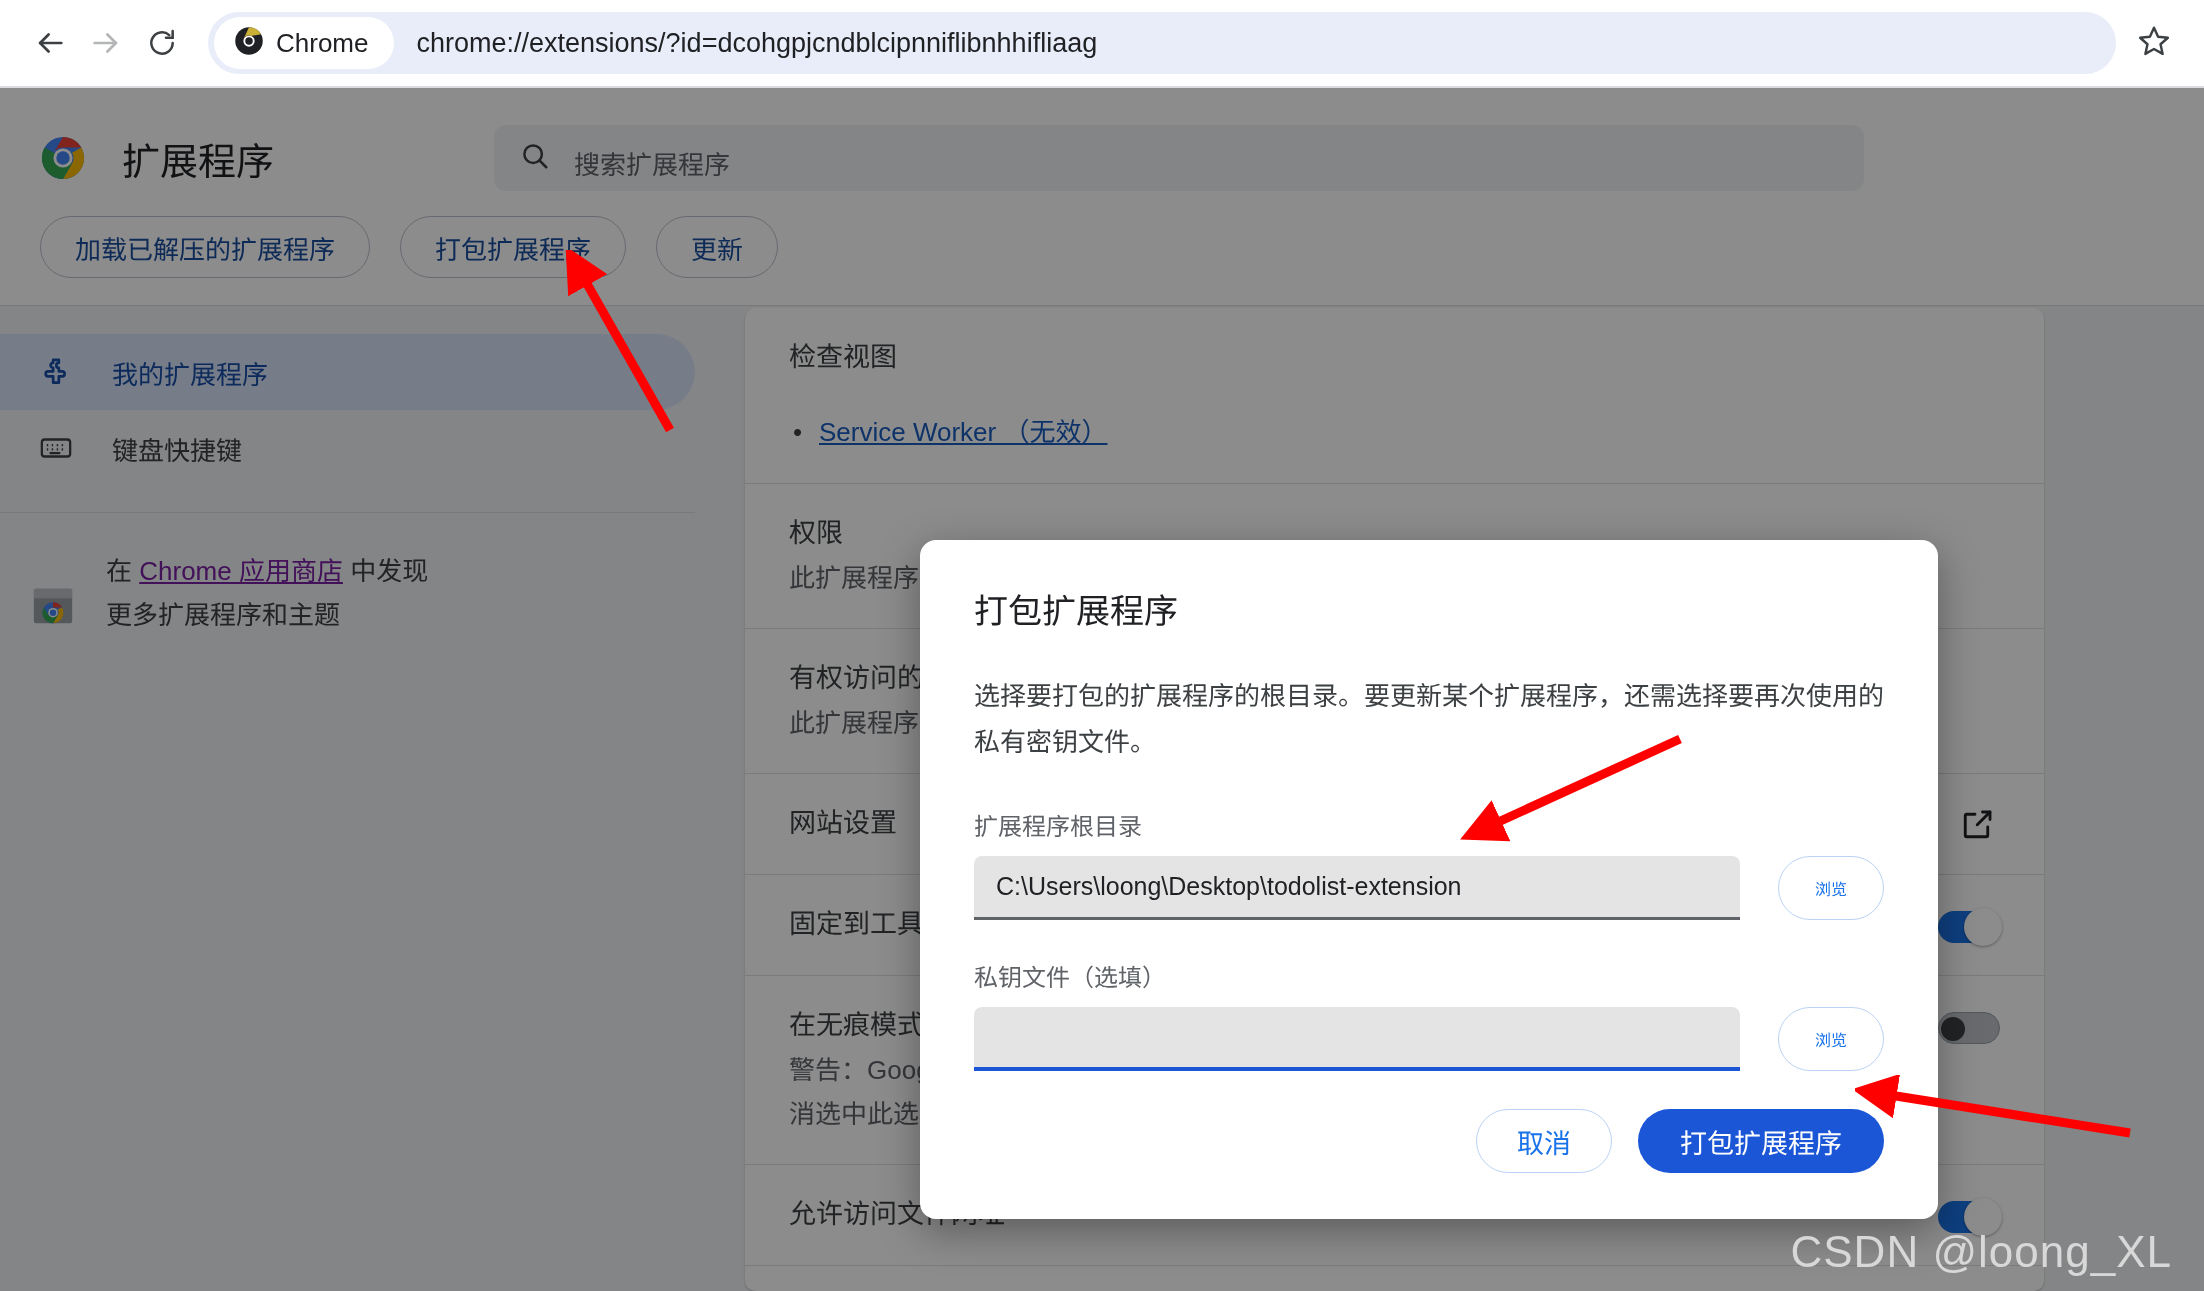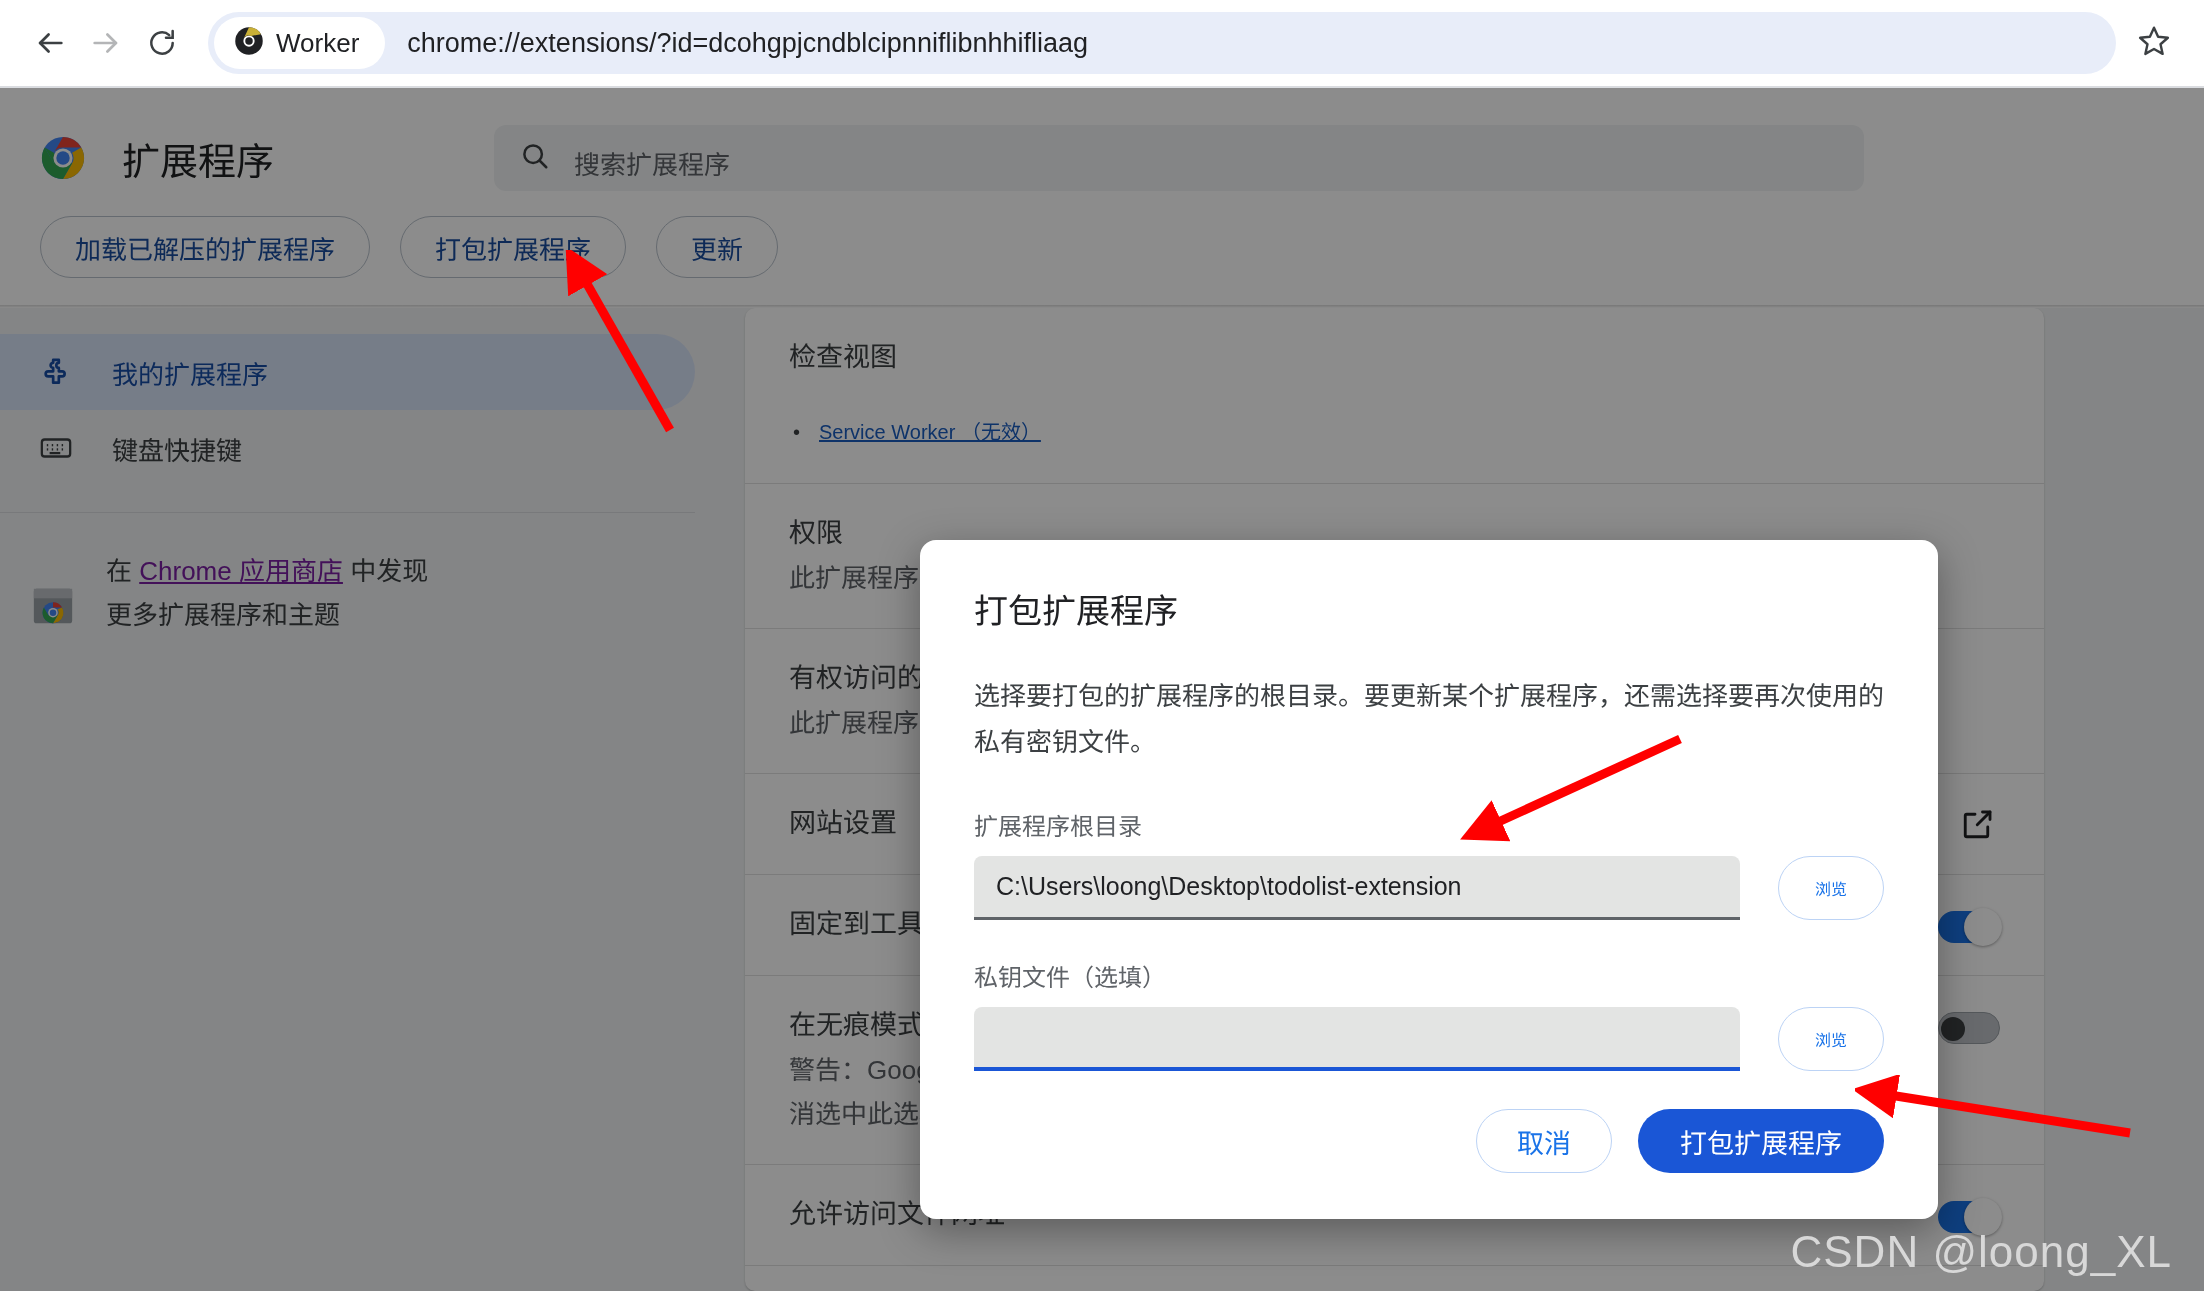--- a/index.html
+++ b/index.html
@@ -251,21 +251,21 @@
   .row-sub {
     font-size: 26px;
     color: #5f6368;
     line-height: 44px;
     white-space: nowrap;
     overflow: hidden;
   }
   .row-list { list-style: none; padding-left: 30px; margin-top: 4px; }
   .row-list li {
     position: relative;
-    font-size: 20px;
+    font-size: 26px;
     line-height: 46px;
     margin-top: 29px;
   }
   .row-list li::before {
     content: "•";
     position: absolute;
     left: -26px;
     color: #3c4043;
   }
   .sw-link {
@@ -454,21 +454,21 @@
     <div class="omnibox">
       <div class="omni-chip">
         <span>
           <svg width="30" height="30" viewBox="0 0 48 48">
             <circle cx="24" cy="24" r="22" fill="#202124"></circle>
             <circle cx="24" cy="24" r="9" fill="#ffffff"></circle>
             <circle cx="24" cy="24" r="6" fill="#202124"></circle>
             <path d="M24 2 A22 22 0 0 1 43 13 L27 16 A9 9 0 0 0 16 19 Z" fill="#c9b037"></path>
           </svg>
         </span>
-        <span class="chip-label">Worker</span>
+        <span class="chip-label">Chrome</span>
       </div>
       <span class="omni-url">chrome://extensions/?id=dcohgpjcndblcipnniflibnhhifliaag</span>
     </div>
 
     <div class="star-btn">
       <span>
         <svg width="34" height="34" viewBox="0 0 24 24" fill="none" stroke="#3c4043" stroke-width="1.7" stroke-linejoin="round">
           <polygon points="12,2.6 14.9,9 21.8,9.7 16.6,14.3 18.1,21.1 12,17.6 5.9,21.1 7.4,14.3 2.2,9.7 9.1,9"></polygon>
         </svg>
       </span>

